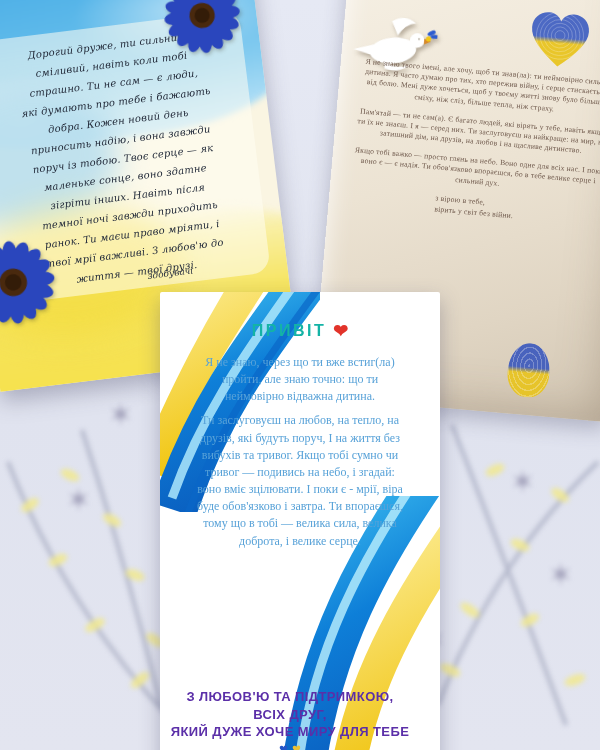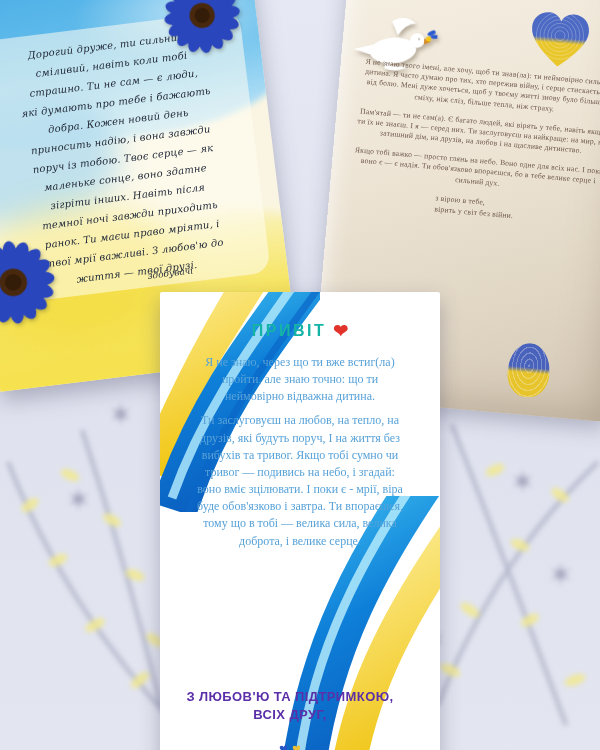--- a/index.html
+++ b/index.html
@@ -289,19 +289,20 @@
       <span>ПРИВІТ</span>
       <span class="t-heart">❤</span>
     </div>
     <div class="greet-body">
       <p>Я не знаю, через що ти вже встиг(ла) пройти, але знаю точно: що ти неймовірно відважна дитина.</p>
       <p>Ти заслуговуєш на любов, на тепло, на друзів, які будуть поруч, І на життя без вибухів та тривог. Якщо тобі сумно чи тривог — подивись на небо, і згадай: воно вміє зцілювати. І поки є - мрії, віра буде обов'язково і завтра. Ти впораєшся, тому що в тобі — велика сила, велика доброта, і велике серце.</p>
     </div>
     <div class="greet-sign">
       <div>З ЛЮБОВ'Ю ТА ПІДТРИМКОЮ,</div>
       <div>ВСІХ ДРУГ,</div>
+      <div>ЯКИЙ ДУЖЕ ХОЧЕ МИРУ ДЛЯ ТЕБЕ</div>
     </div>
     <div class="greet-hearts">
       <span class="heart-blue">♥</span><span class="heart-yellow">♥</span>
     </div>
   </div>
 
 </div>
 
 </body></html>

